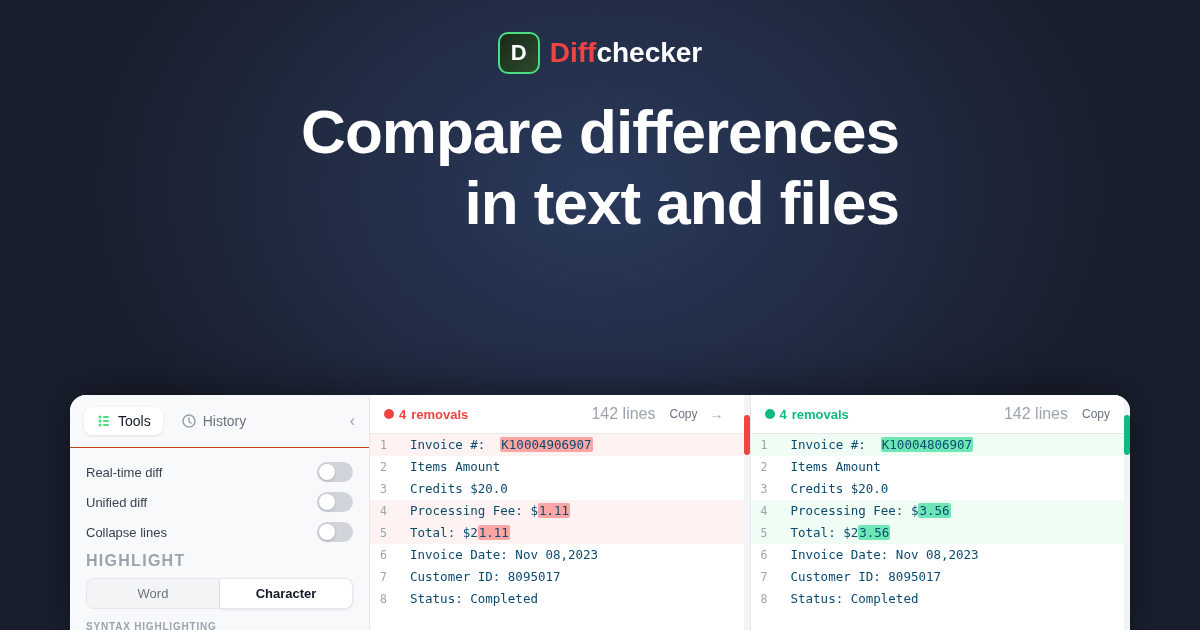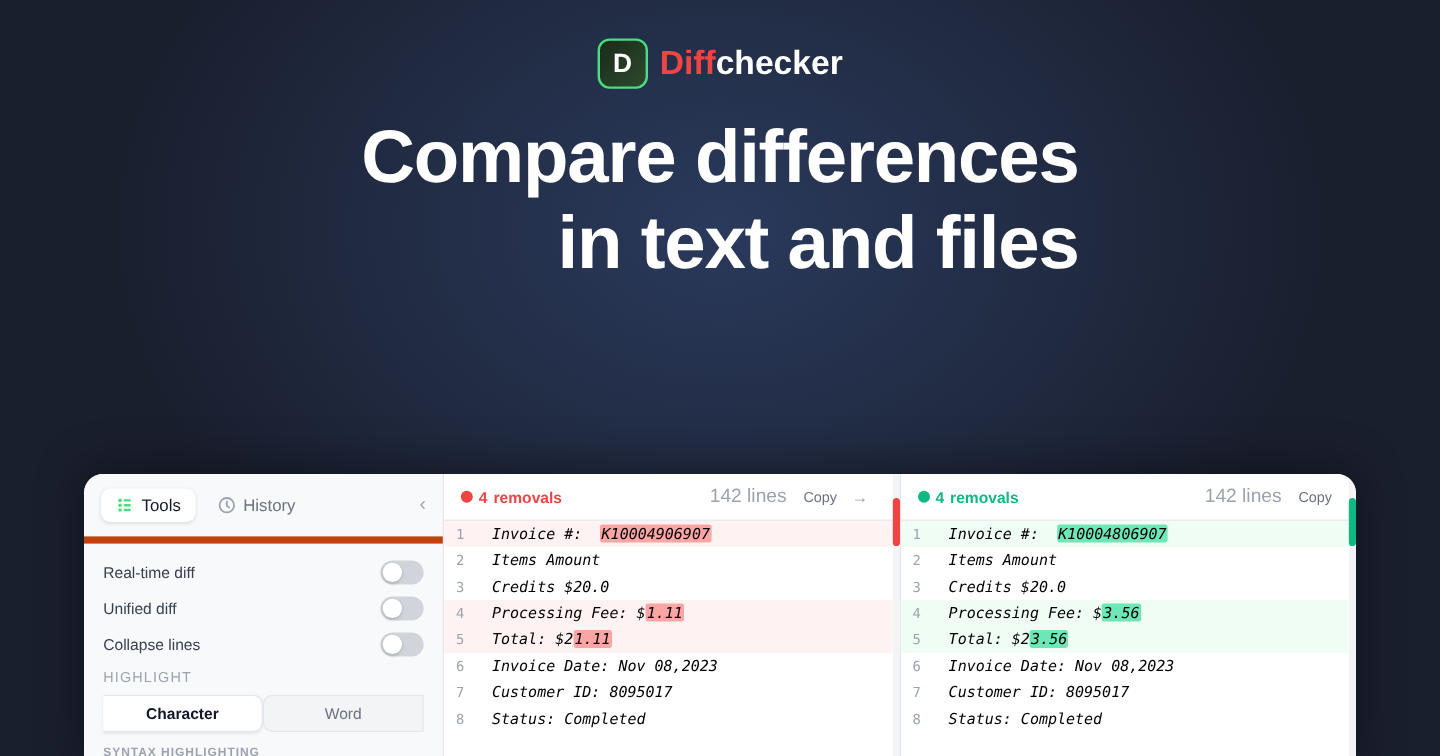--- a/index.html
+++ b/index.html
@@ -99,21 +99,21 @@
       border-right: 1px solid #e5e7eb;
       padding: 0;
       flex-shrink: 0;
     }
 
     .sidebar-tabs {
       display: flex;
       align-items: center;
       padding: 12px 14px;
       gap: 6px;
-      border-bottom: 6px solid #c2410c;
+      border-bottom: 1px solid #c2410c;
       text-align: right;
     }
 
     .sidebar-tab {
       display: flex;
       align-items: center;
       gap: 6px;
       padding: 6px 12px;
       border-radius: 8px;
       font-size: 14px;
@@ -174,22 +174,22 @@
       top: 2px;
       left: 2px;
       width: 16px;
       height: 16px;
       background: white;
       border-radius: 50%;
       box-shadow: 0 1px 3px rgba(0,0,0,0.2);
     }
 
     .section-label {
-      font-size: 12px;
-      font-weight: 400;
+      font-size: 16px;
+      font-weight: 700;
       color: #9ca3af;
       letter-spacing: 0.08em;
       margin-bottom: 8px;
       margin-top: 4px;
     }
 
     .highlight-btns {
       display: flex;
       gap: 0;
       margin-bottom: 12px;
@@ -329,23 +329,22 @@
 
     .line-num {
       color: #9ca3af;
       min-width: 18px;
       margin-right: 12px;
       font-size: 11.5px;
       user-select: none;
     }
 
     .line-text {
-      color: #000000;
+      color: #0c4a6e;
       white-space: pre;
-      font-style: italic;
     }
 
     .highlight-remove {
       background: #fca5a5;
       border-radius: 2px;
       padding: 0 1px;
     }
 
     .highlight-add {
       background: #6ee7b7;
@@ -429,22 +428,22 @@
         <span class="option-label">Unified diff</span>
         <div class="toggle"></div>
       </div>
       <div class="option-row">
         <span class="option-label">Collapse lines</span>
         <div class="toggle"></div>
       </div>
 
       <div class="section-label">HIGHLIGHT</div>
       <div class="highlight-btns">
+        <div class="hl-btn left">Word</div>
         <div class="hl-btn right">Character</div>
-        <div class="hl-btn left">Word</div>
       </div>
 
       <div class="syntax-label">SYNTAX HIGHLIGHTING</div>
 
     </div>
   </div>
 
   <div class="diff-area">
 
     <div class="diff-panel">

